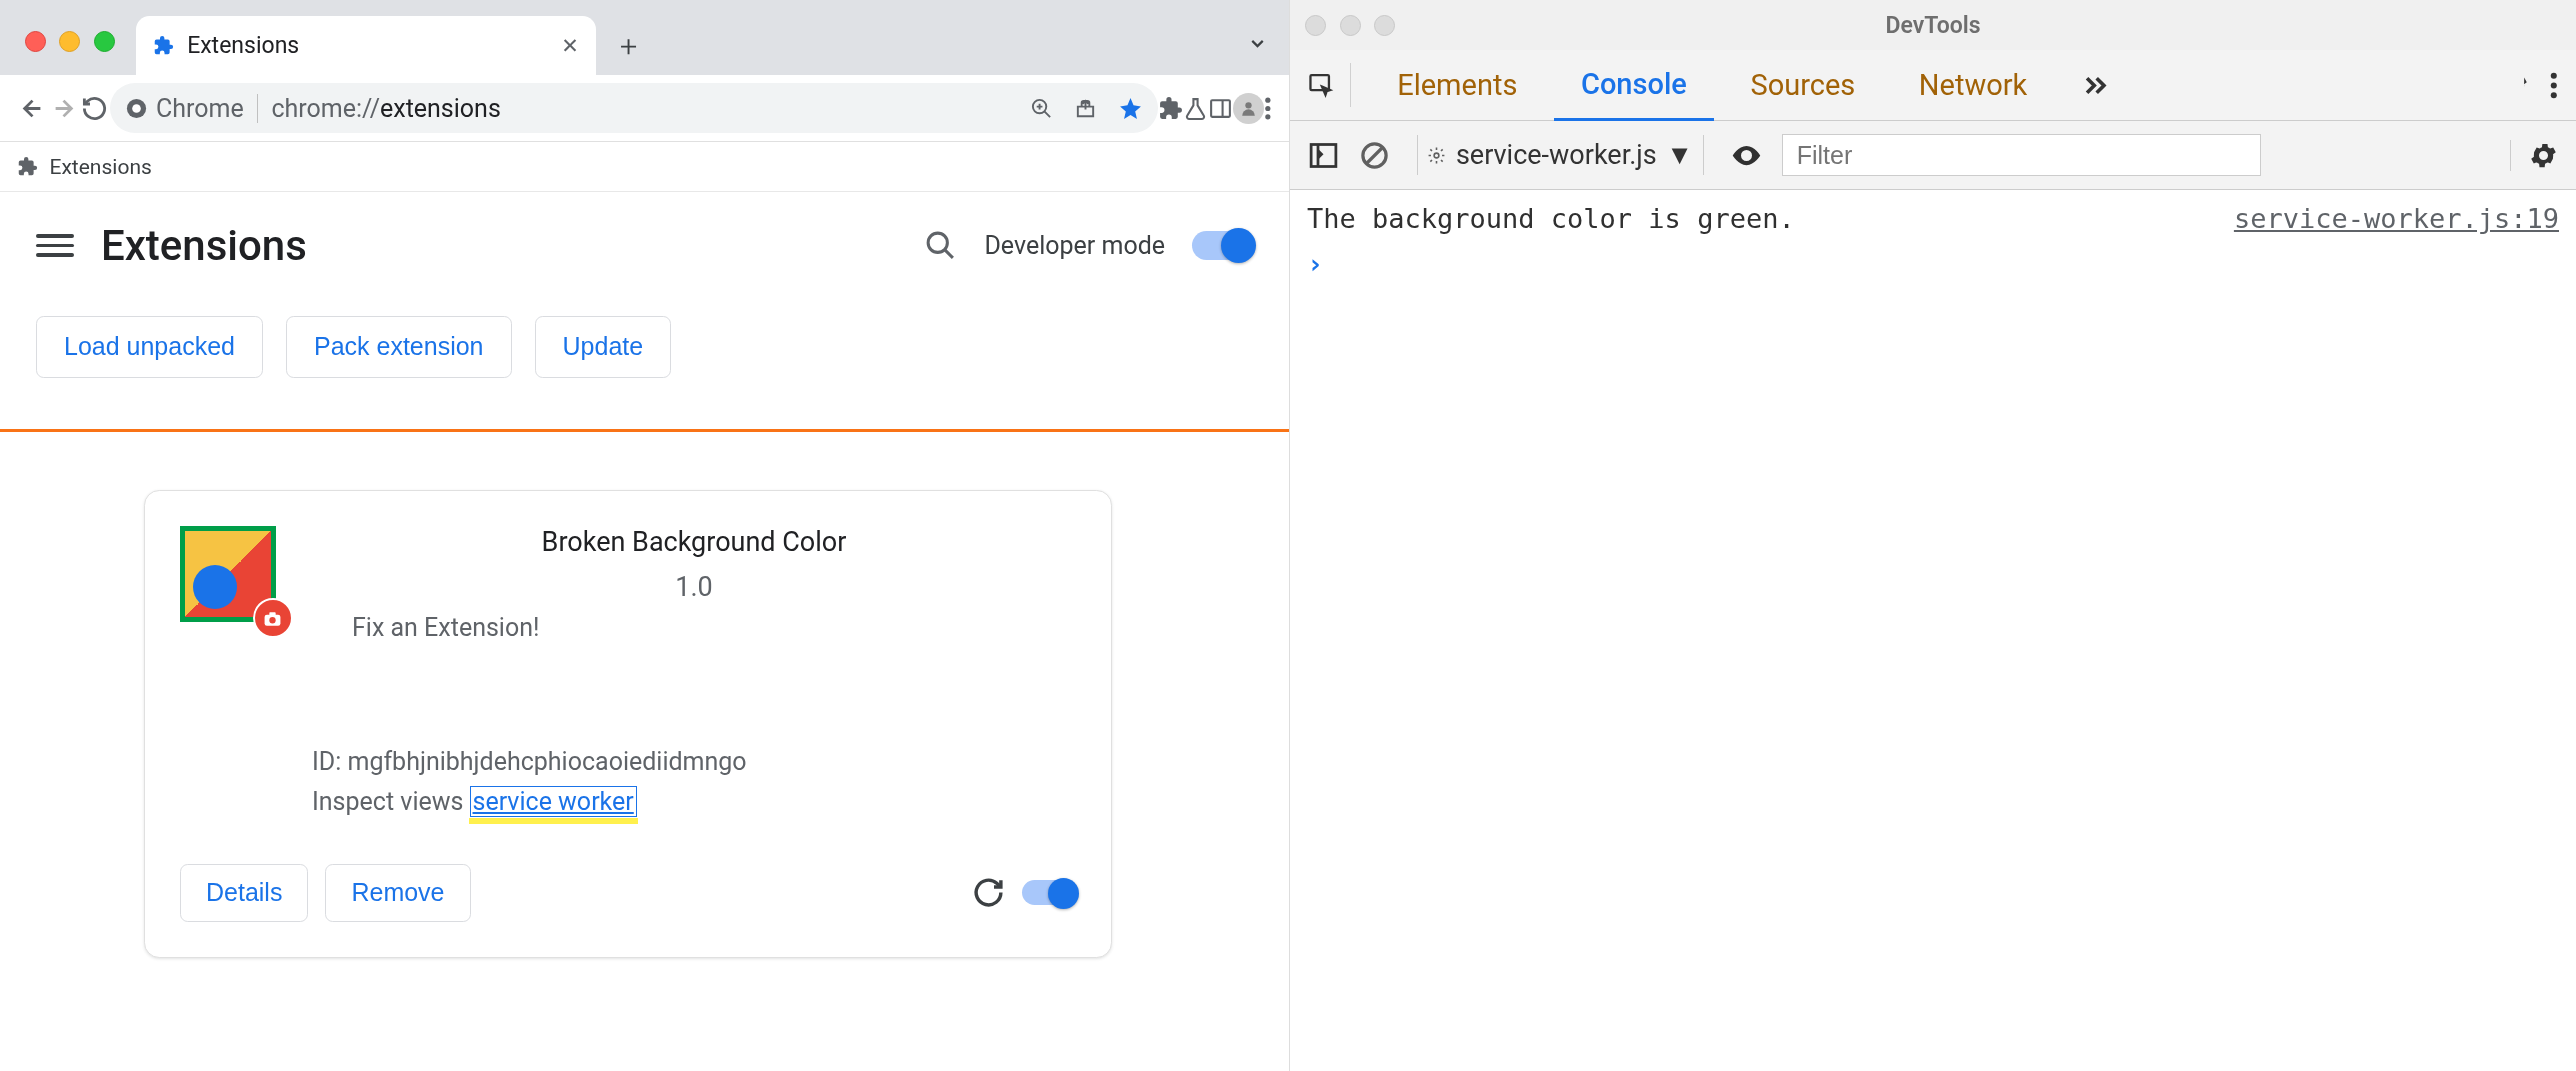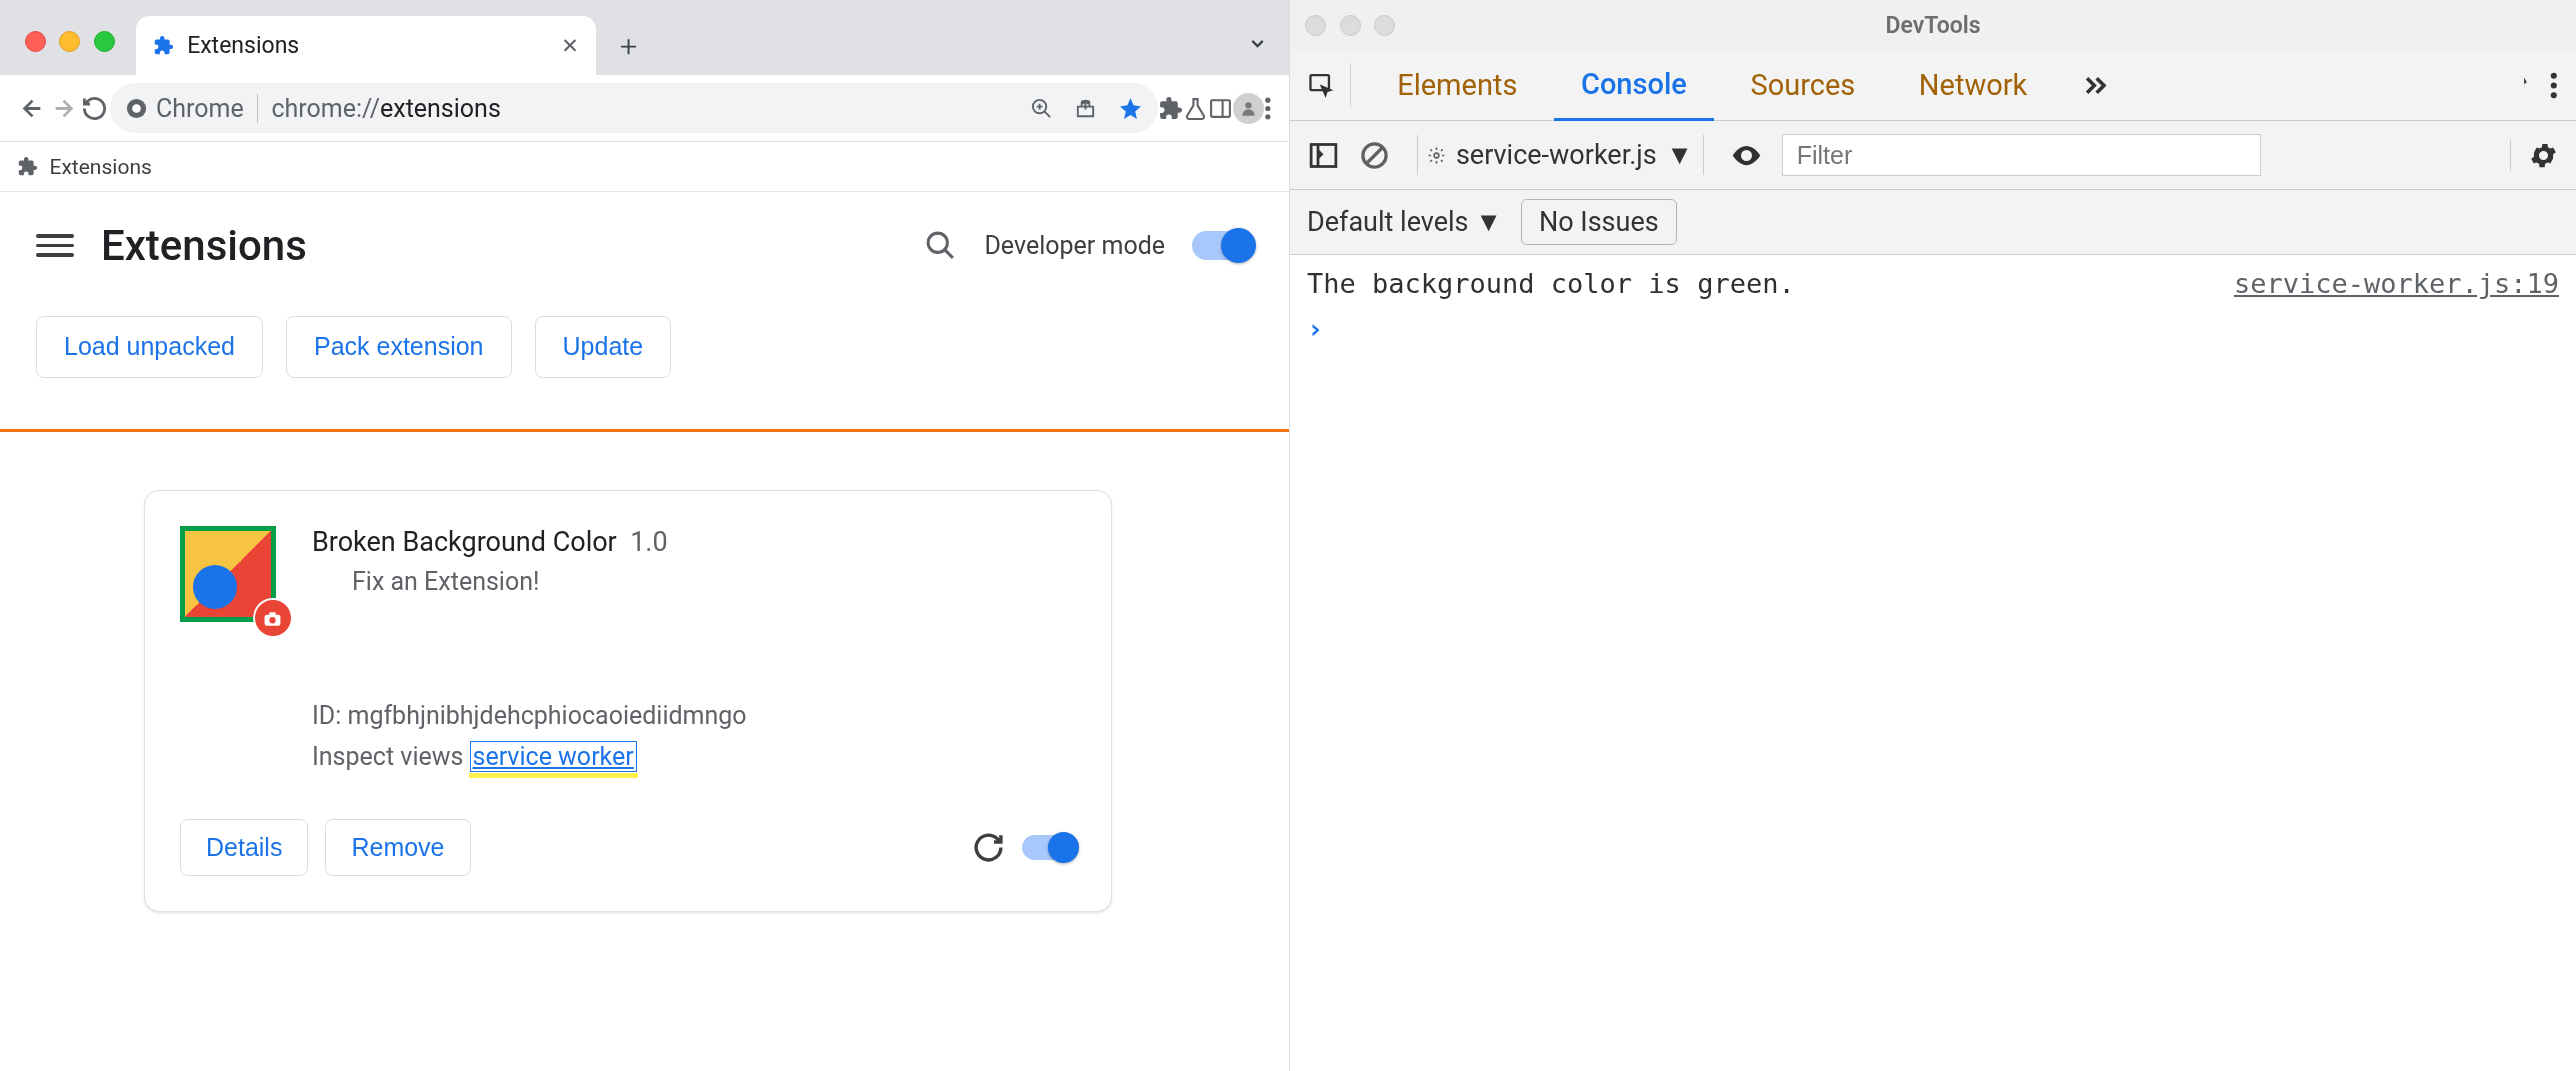--- a/index.html
+++ b/index.html
@@ -133,21 +133,21 @@
   .ext-icon-wrap{ position:relative; width:105px; height:105px;}
   .ext-icon{
     width:96px;height:96px;
     border:5.8px solid #009e49;
     background: linear-gradient(135deg, #f6c343 50%, #e94435 50%);
     position:relative;
   }
   .ext-icon::before{content:"";position:absolute;left:7.7px;bottom:7.7px;width:44px;height:44px;border-radius:50%;background:#1a73e8;}
   .cam-badge{position:absolute;right:-7.7px;bottom:-7.7px;width:40px;height:40px;border-radius:50%;background:#e94435;display:flex;align-items:center;justify-content:center;color:#fff;font-size:19px;border:2.9px solid #fff;}
   .card-info{flex:1;}
-  .ext-name{ font-size:27px; color:#202124; display:flex; gap:13.4px; align-items:center; font-weight:400;}
+  .ext-name{ font-size:27px; color:#202124; display:flex; gap:13.4px; align-items:center; font-weight:400;flex-direction:column;}
   .ext-ver{ color:#5f6368;}
   .ext-desc{ font-size:25px; color:#5f6368; margin-top:9.6px;margin-left:40px;}
   .ext-id{ font-size:25px; color:#5f6368; margin-top:105px;}
   .inspect-line{ font-size:25px; color:#5f6368; margin-top:11.5px;}
   .sw-link{
     color:#1a73e8;
     text-decoration:underline;
     border:1.9px solid #1a73e8;
     padding:0 1.9px;
     position:relative;
@@ -480,24 +480,20 @@
       </span>
     <input class="filter-input" placeholder="Filter" style="">
     <div style="flex:1"></div>
     <span style="border-left:1px solid #ccc;padding-left:17px;">
         <svg width="31" height="31" viewBox="0 0 24 24" fill="#333">
           <path d="M19.4 13a7.8 7.8 0 0 0 .1-1 7.8 7.8 0 0 0-.1-1l2.1-1.6-2-3.5c-.8.3-1.6.6-2.4.7a8 8 0 0 0-1.7-1l-.3-2.6h-4l-.3 2.6a8 8 0 0 0-1.7 1c-.8-.1-1.6-.4-2.4-.7l-2 3.5L4.6 11a7.8 7.8 0 0 0 0 2l-2.1 1.6 2 3.5c.8-.3 1.6-.6 2.4-.7a8 8 0 0 0 1.7 1l.3 2.6h4l.3-2.6a8 8 0 0 0 1.7-1c.8.1 1.6.4 2.4.7l2-3.5zM12 15.5A3.5 3.5 0 1 1 15.5 12 3.5 3.5 0 0 1 12 15.5z"></path>
         </svg>
       </span>
   </div>
 
-  <div class="dt-toolbar2">
-    <span><span>Default levels</span> ▼</span>
-    <span class="issues-pill">No Issues</span>
-  </div>
 
   <div class="console-body">
     <div class="log-row">
       <span class="log-msg">The background color is green.</span>
       <a class="log-src">service-worker.js:19</a>
     </div>
     <div class="prompt-row">›</div>
   </div>
 </div>
 

